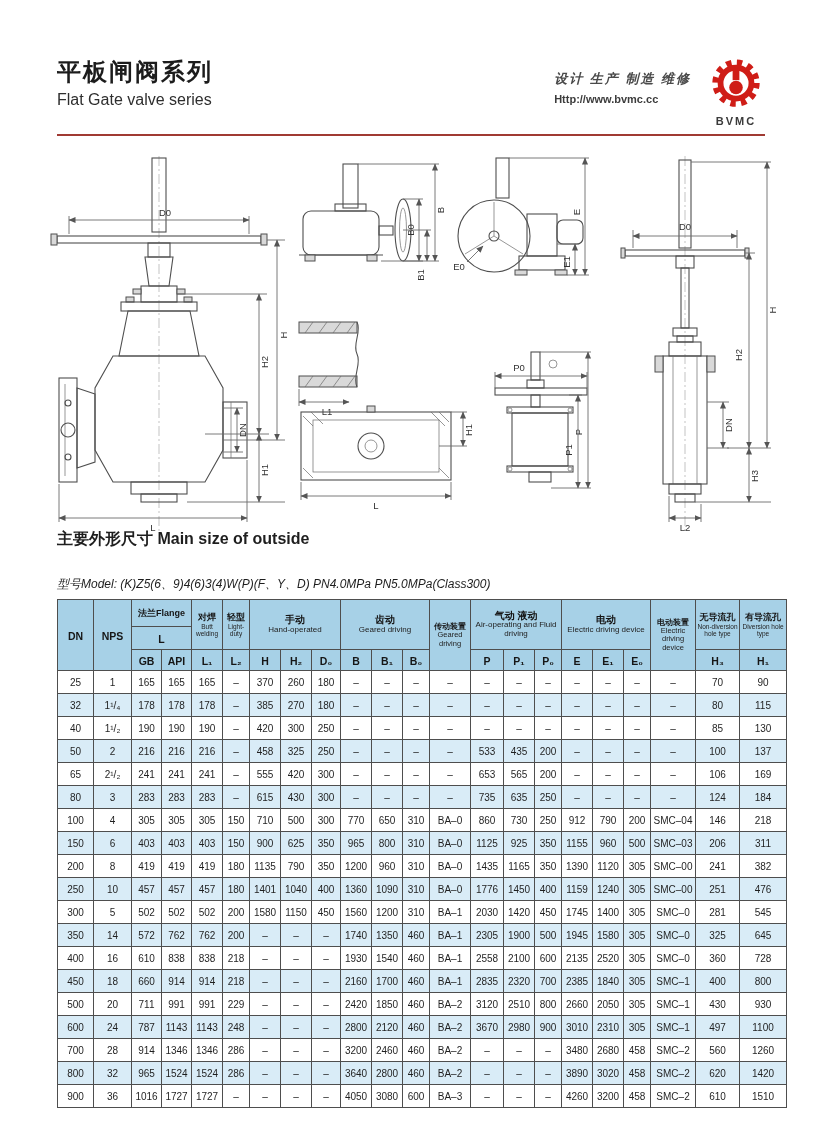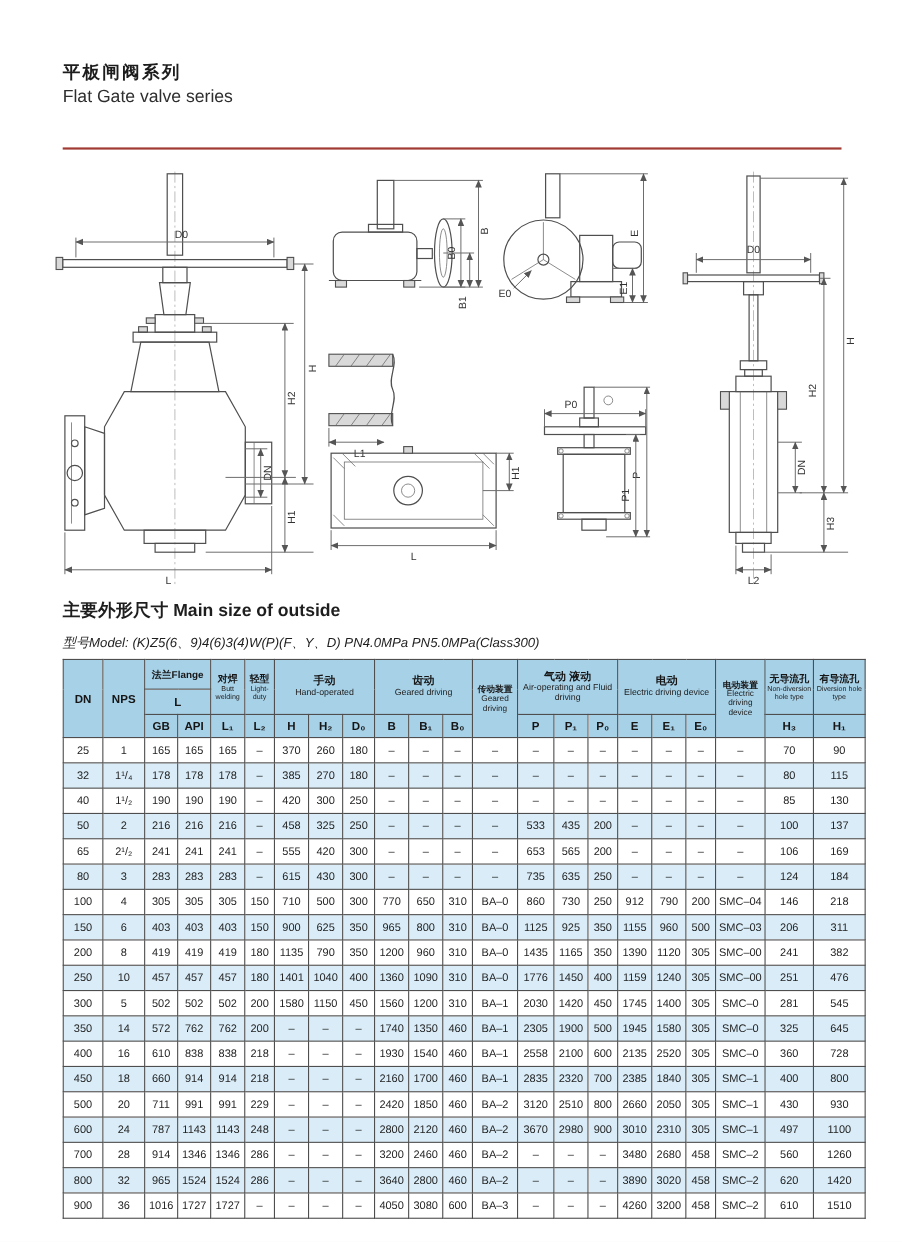--- a/index.html
+++ b/index.html
@@ -1,40 +1,40 @@
 <!DOCTYPE html>
 <html><head>
 <meta charset="utf-8">
 <style>
   html,body{margin:0;padding:0;background:#e8e8e8;}
   .page{position:relative;width:820px;height:1129px;margin:0 auto;background:#ffffff;
         font-family:"Liberation Sans","DejaVu Sans",sans-serif;color:#222;overflow:hidden;}
 
   
   .hdr{position:absolute;top:56px;left:57px;width:708px;display:flex;justify-content:space-between;align-items:flex-start;}
-  .hdr-left .t-zh{font-size:16px;font-weight:bold;color:#1c1c1c;letter-spacing:2px;}
+  .hdr-left .t-zh{font-size:24px;font-weight:bold;color:#1c1c1c;letter-spacing:2px;}
   .hdr-left .t-en{font-size:16px;color:#2e2e2e;margin-top:3px;}
   .hdr-right{display:flex;align-items:flex-start;gap:16px;}
   .hdr-txt{padding-top:14px;text-align:left;}
   .slogan{font-size:13px;font-style:italic;font-weight:bold;color:#4a4a4a;letter-spacing:2px;}
   .url{font-size:11px;font-weight:bold;color:#3c3c3c;margin-top:5px;}
   .logo{display:flex;flex-direction:column;align-items:center;}
   .rule{position:absolute;top:134px;left:57px;width:708px;height:2px;background:#a03a33;}
 
   
   .draws{position:absolute;top:150px;left:29px;width:764px;height:392px;display:flex;}
   .out{fill:none;stroke:#4f4f4f;stroke-width:1.1;}
   .thin{fill:none;stroke:#6a6a6a;stroke-width:0.7;}
   .dim{stroke:#6b6b6b;stroke-width:0.9;fill:none;}
   .cl{stroke:#9a9a9a;stroke-width:0.6;stroke-dasharray:10 3 2 3;}
   .dlab{font-family:"Liberation Sans","DejaVu Sans",sans-serif;font-size:9.5px;fill:#333;}
   .solid{fill:#d9d9d9;stroke:#4f4f4f;stroke-width:1;}
 
   
-  .sec-title{position:absolute;top:545px;left:57px;font-size:16px;font-weight:600;color:#1e1e1e;}
+  .sec-title{position:absolute;top:529px;left:57px;font-size:16px;font-weight:600;color:#1e1e1e;}
   .model{position:absolute;top:576px;left:57px;font-size:12px;color:#1e1e1e;font-style:italic;}
 
   
   table.size{position:absolute;top:599px;left:57px;width:708px;border-collapse:collapse;table-layout:fixed;
              border:1.5px solid #2f2f2f;}
   table.size th,table.size td{border:1px solid #4e4e4e;text-align:center;vertical-align:middle;padding:0;overflow:hidden;}
   table.size th{background:#a7d1e7;}
   table.size td{font-size:10px;color:#1f1f1f;height:22px;background:#ffffff;}
   table.size tr.alt td{background:#d9ecf7;}
   th .hz{display:block;font-size:10px;font-weight:bold;color:#161616;line-height:1.15;}
@@ -45,20 +45,35 @@
 </style>
 </head>
 <body>
 
 <div class="page">
 
   <div class="hdr">
     <div class="hdr-left">
       <div class="t-zh">平板闸阀系列</div>
       <div class="t-en">Flat Gate valve series</div>
+    </div>
+    <div class="hdr-right">
+      <div class="hdr-txt">
+        <div class="slogan">设计 生产 制造 维修</div>
+        <div class="url">Http://www.bvmc.cc</div>
+      </div>
+      <div class="logo">
+        <svg width="58" height="58" viewBox="0 0 60 60">
+          <circle cx="30" cy="28" r="20" fill="none" stroke="#cf1d17" stroke-width="9" stroke-dasharray="5.2 5.3"></circle>
+          <circle cx="30" cy="28" r="16" fill="#ffffff" stroke="#cf1d17" stroke-width="6"></circle>
+          <rect x="26.5" y="13" width="7" height="12" fill="#cf1d17"></rect>
+          <circle cx="30" cy="32.5" r="7" fill="#cf1d17"></circle>
+        </svg>
+        <div style="font-size:11px;font-weight:bold;color:#3a3a3a;letter-spacing:2px;margin-top:1px;">BVMC</div>
+      </div>
     </div>
   </div>
   <div class="rule"></div>
 
   <div class="draws">
 
     <svg width="262" height="388" viewBox="0 0 262 388">
       <defs>
         <marker id="ar1" markerWidth="8" markerHeight="8" refX="6.5" refY="3" orient="auto-start-reverse" markerUnits="userSpaceOnUse">
           <path d="M0,0 L7,3 L0,6 z" fill="#555"></path>

